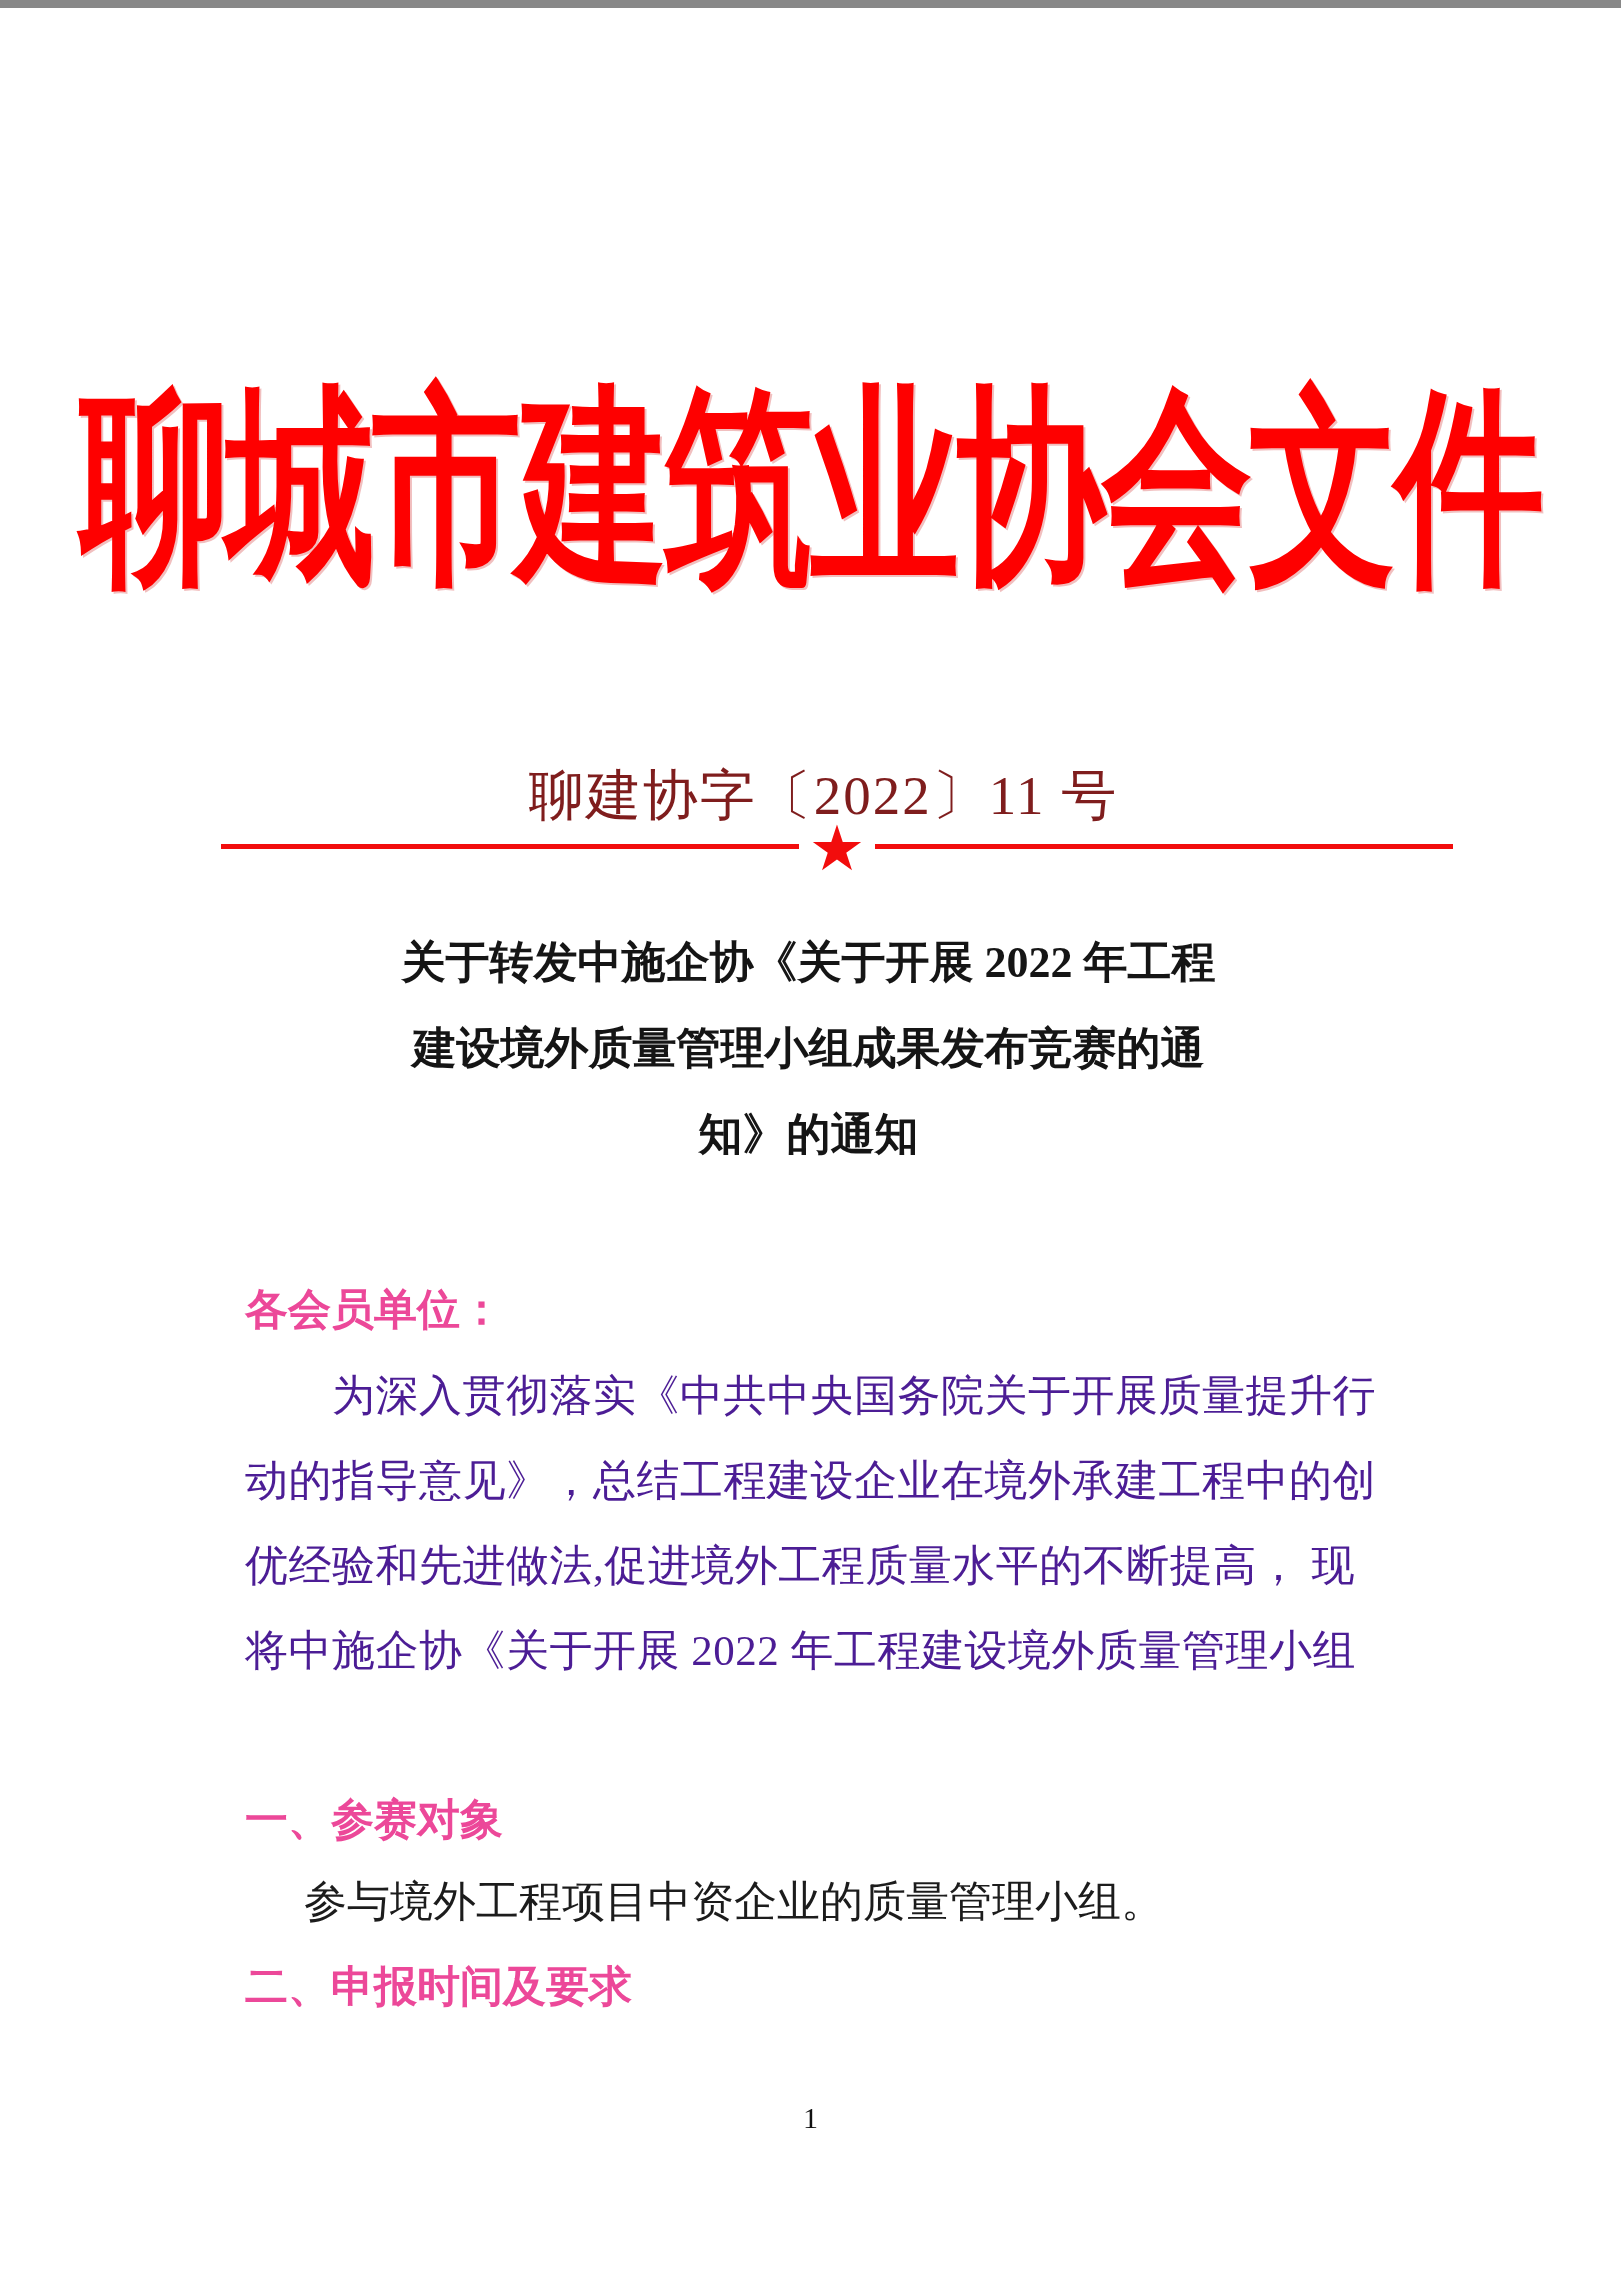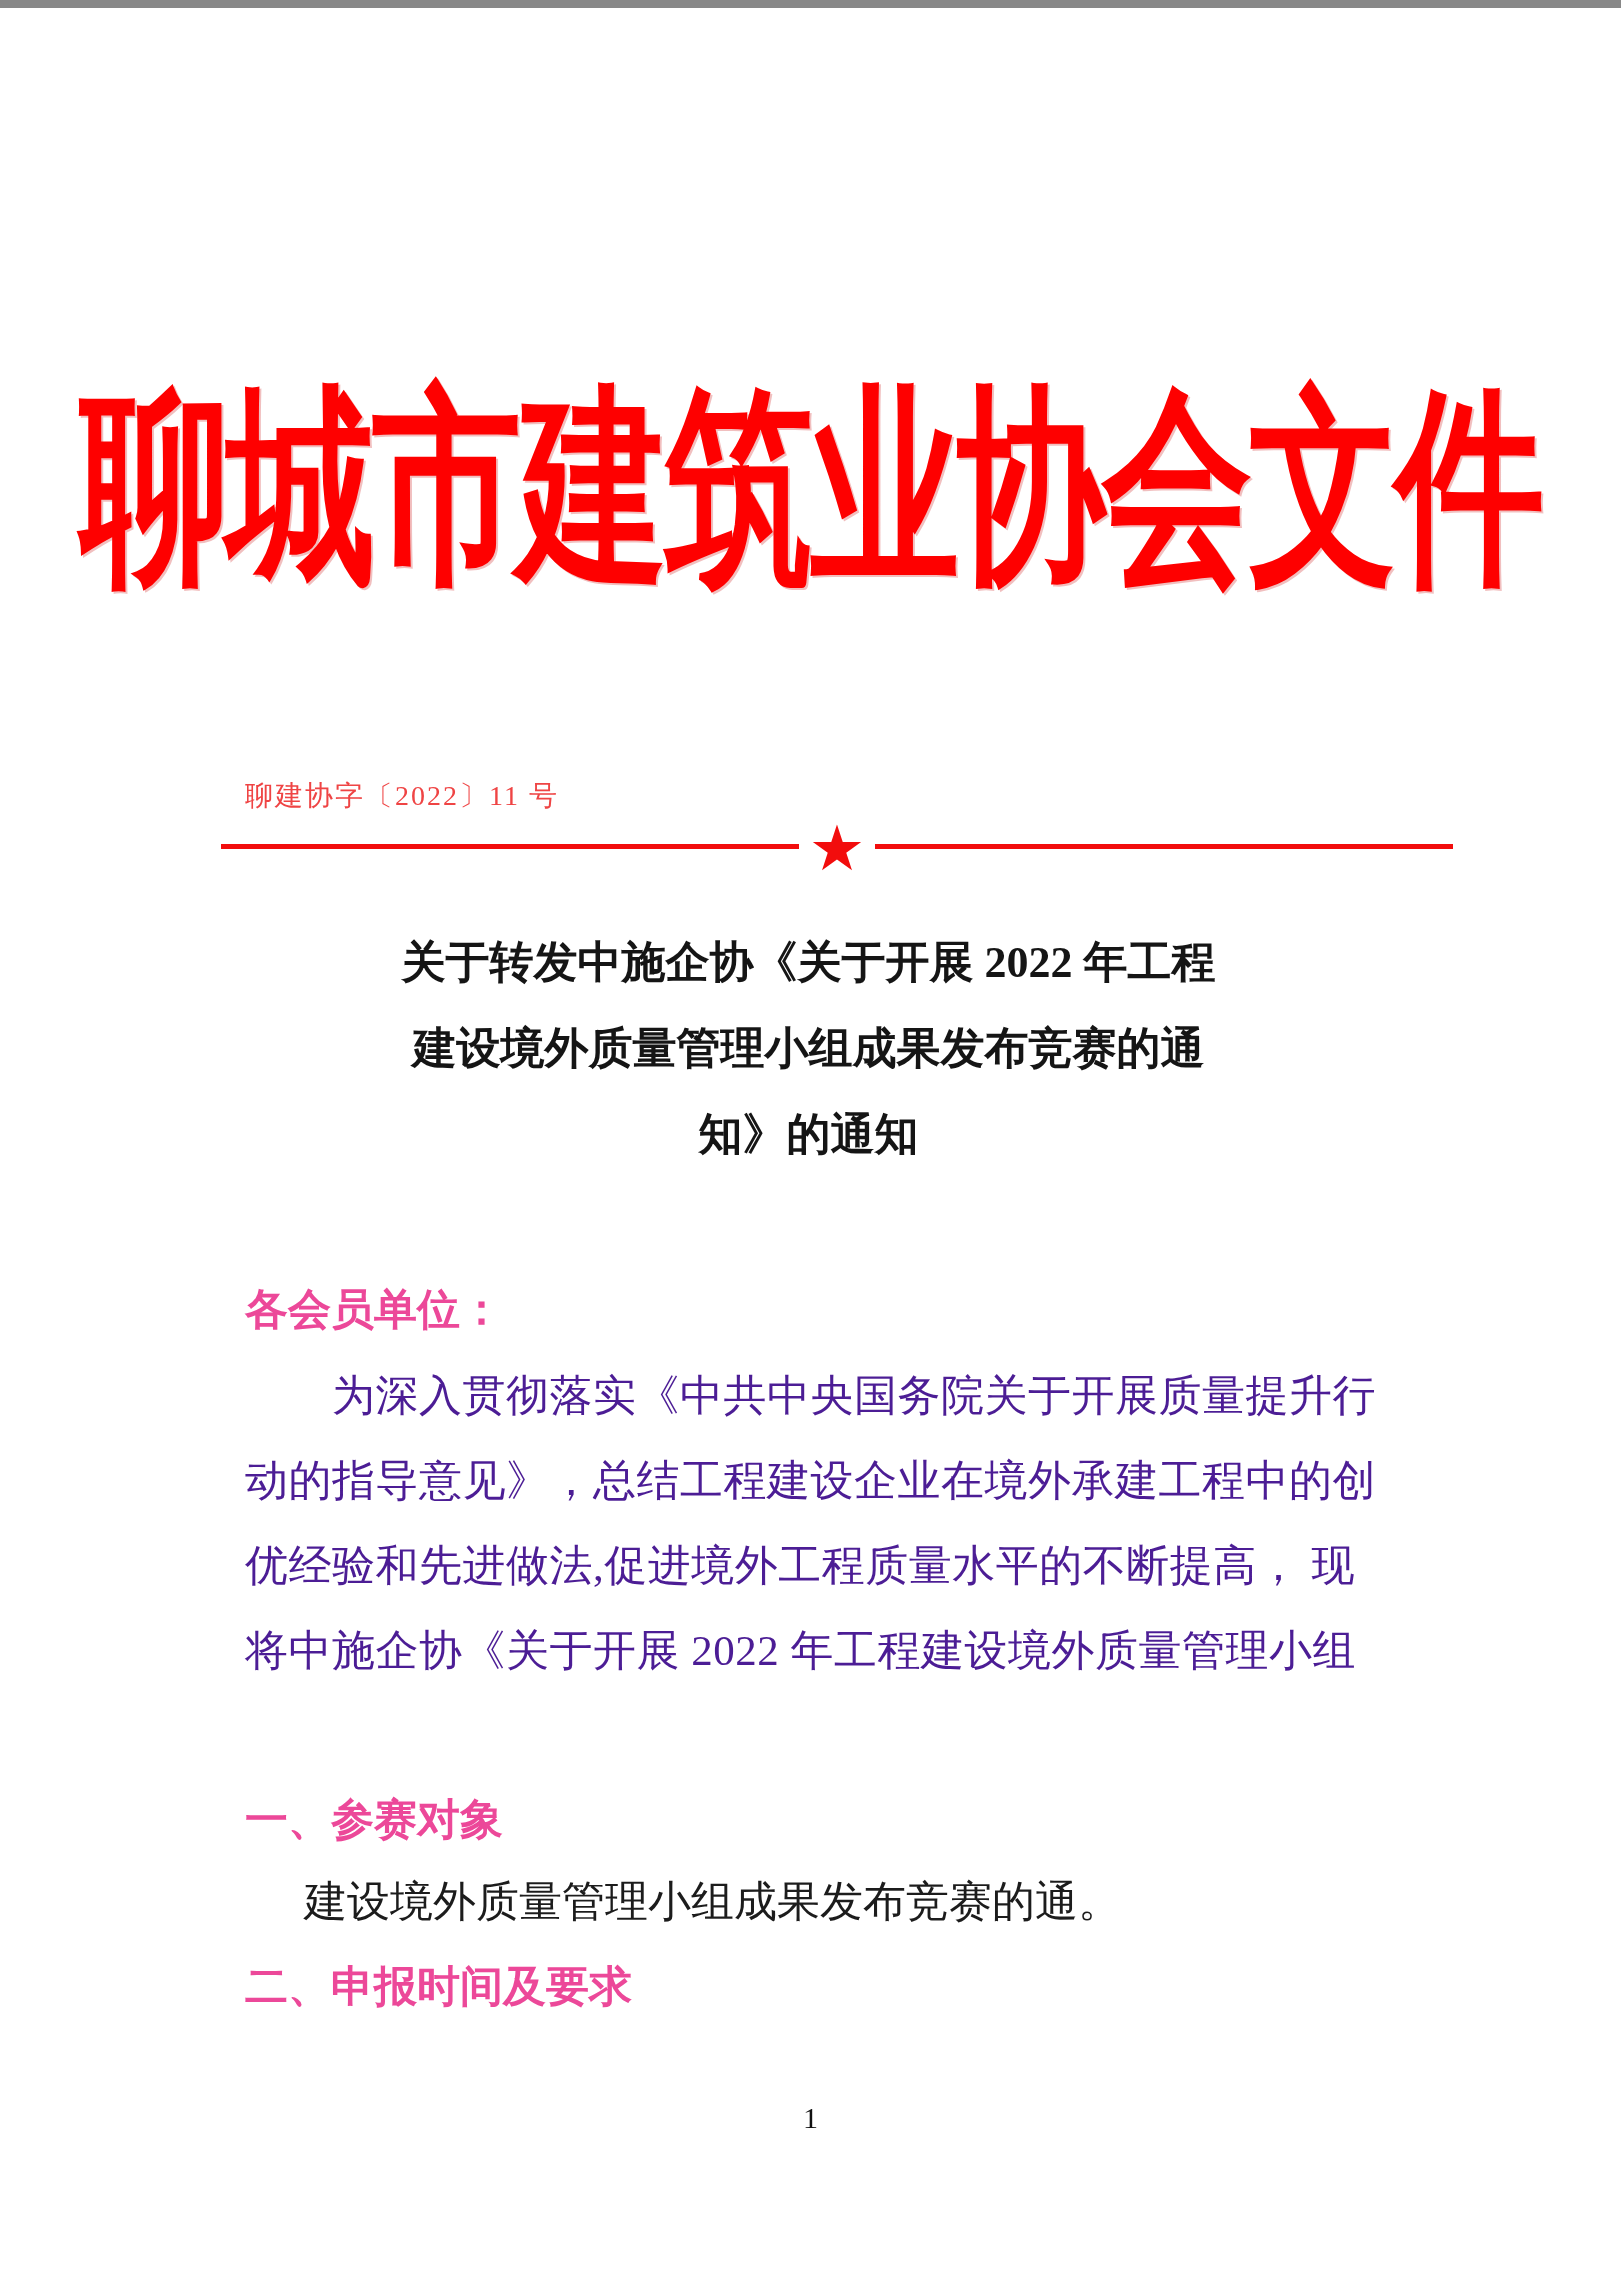--- a/index.html
+++ b/index.html
@@ -30,24 +30,25 @@
     transform-origin: top center;
     white-space: nowrap;
     text-shadow: 2px 2px 0 rgba(200,0,0,0.25);
   }
   
   .doc-number {
     position: absolute;
     top: 763px;
     left: 245px;
     width: 1157px;
-    font-size: 28px;
+    text-align: center;
+    font-size: 55px;
     line-height: 49px;
     letter-spacing: 2px;
-    color: #ef4444;
+    color: #7f1d1d;
     white-space: nowrap;
   }
   
   .red-rule {
     position: absolute;
     top: 809px;
     left: 221px;
     width: 1232px;
     height: 59px;
     display: flex;
@@ -141,20 +142,20 @@
 
   <div class="para" style="top:1345px;">
     <div class="pline indent-2">为深入贯彻落实《中共中央国务院关于开展质量提升行</div>
     <div class="pline">动的指导意见》，总结工程建设企业在境外承建工程中的创</div>
     <div class="pline">优经验和先进做法,促进境外工程质量水平的不断提高， 现</div>
     <div class="pline">将中施企协《关于开展 2022 年工程建设境外质量管理小组</div>
   </div>
 
   <div class="line bold-hei" style="top:1769px;">一、参赛对象</div>
 
-  <div class="line indent-s" style="top:1852px;">建设境外质量管理小组成果发布竞赛的通。</div>
+  <div class="line indent-s" style="top:1852px;">参与境外工程项目中资企业的质量管理小组。</div>
 
   <div class="line bold-hei" style="top:1936px;">二、申报时间及要求</div>
 
   <div class="page-number">1</div>
 
 </div>
 
 
 </body></html>

